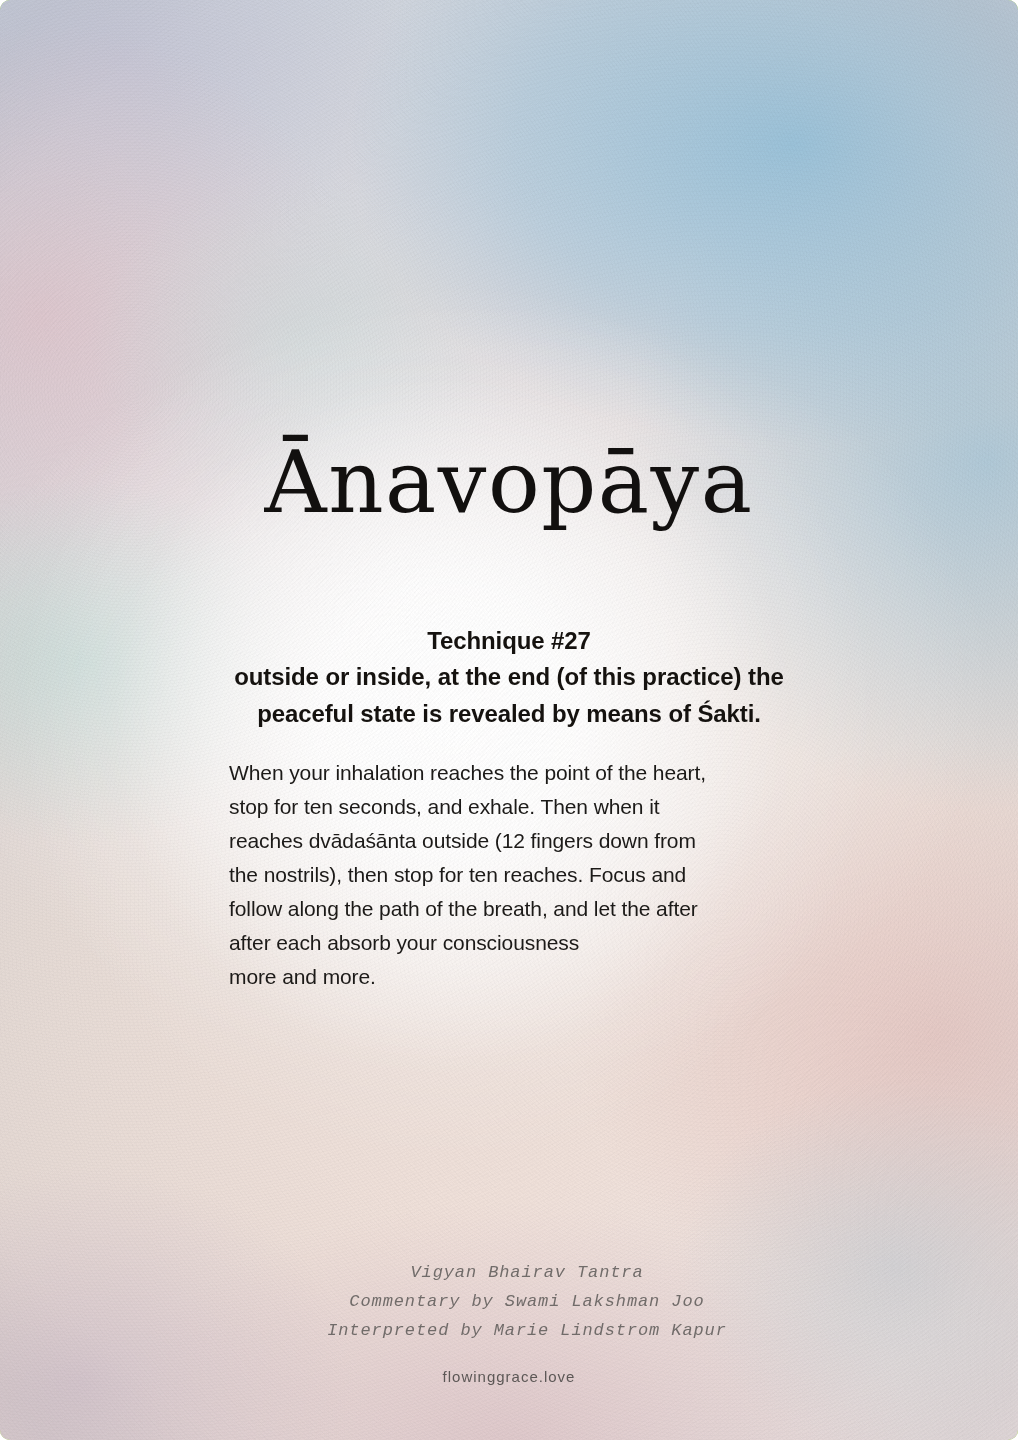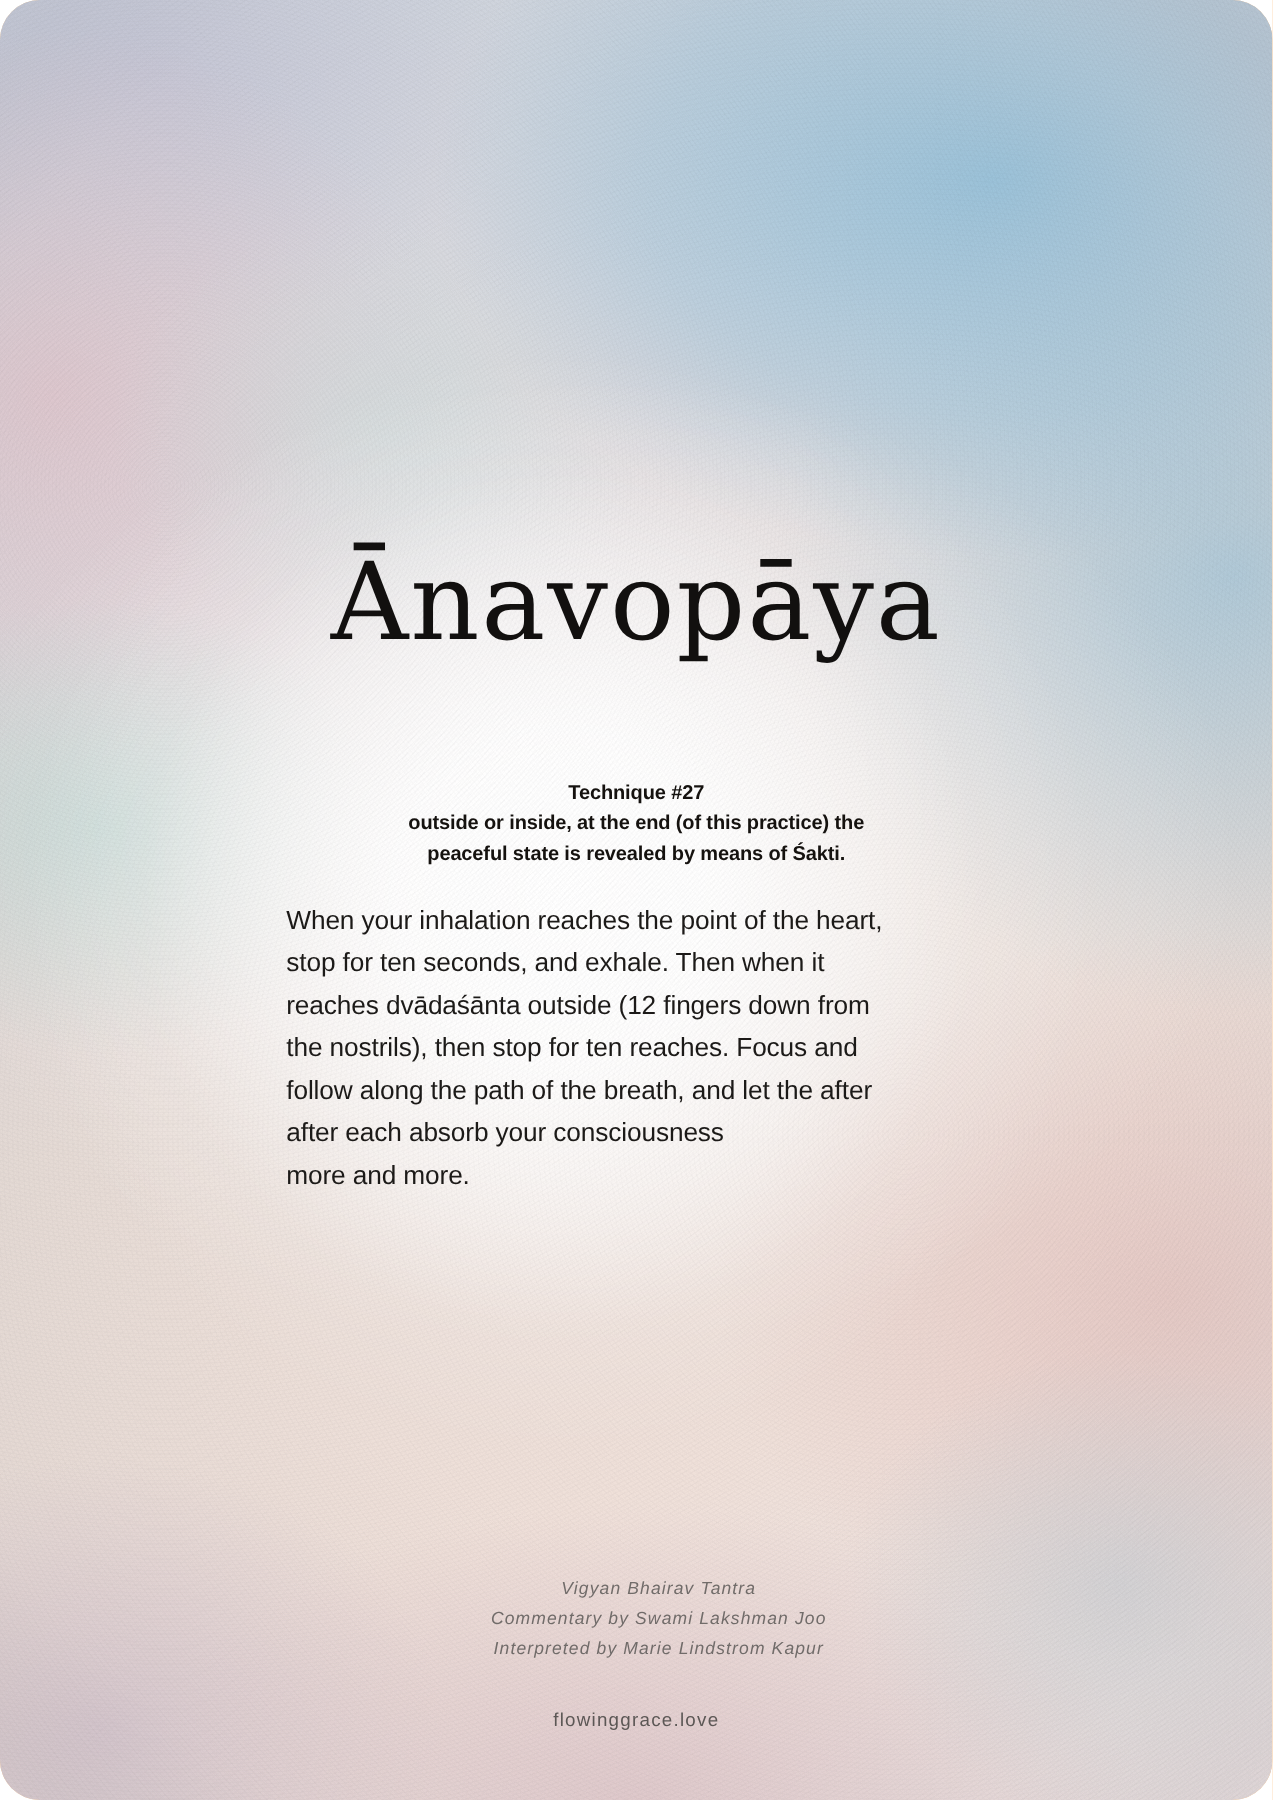--- a/index.html
+++ b/index.html
@@ -11,23 +11,23 @@
     width: 1018px;
     height: 1440px;
     overflow: hidden;
     font-family: "Liberation Sans", sans-serif;
   }
 
   #card {
     position: relative;
     width: 1018px;
     height: 1440px;
-    border-radius: 32px;
+    border-radius: 10px;
     overflow: hidden;
-    background: #fdba74;
+    background: #84cc16;
     isolation: isolate;
   }
 
   
   .layer {
     position: absolute;
     inset: 0;
     pointer-events: none;
   }
   .l-base {
@@ -93,21 +93,21 @@
     color: #12100f;
     text-align: center;
   }
 
   .technique-block {
     margin-top: 38px;
     width: 560px;
     text-align: center;
     color: #15120f;
     font-weight: bold;
-    font-size: 16px;
+    font-size: 24px;
     line-height: 1.52;
     letter-spacing: -0.1px;
   }
 
   .body-text {
     margin-top: 24px;
     width: 560px;
     text-align: left;
     color: #1c1a18;
     font-size: 21px;
@@ -115,23 +115,23 @@
     letter-spacing: -0.1px;
     font-weight: 400;
   }
 
   .credits {
     position: absolute;
     top: 1258px;
     left: 0;
     right: 0;
     text-align: center;
-    font-family: Liberation Sans, sans-serif;
+    font-family: Liberation Mono, monospace;
     font-style: italic;
-    font-size: 14px;
+    font-size: 17px;
     line-height: 1.72;
     color: #5d5a58;
     letter-spacing: 0.9px;
     opacity: 0.85;
     padding-left: 36px;
   }
 
   .site {
     position: absolute;
     top: 1368px;

